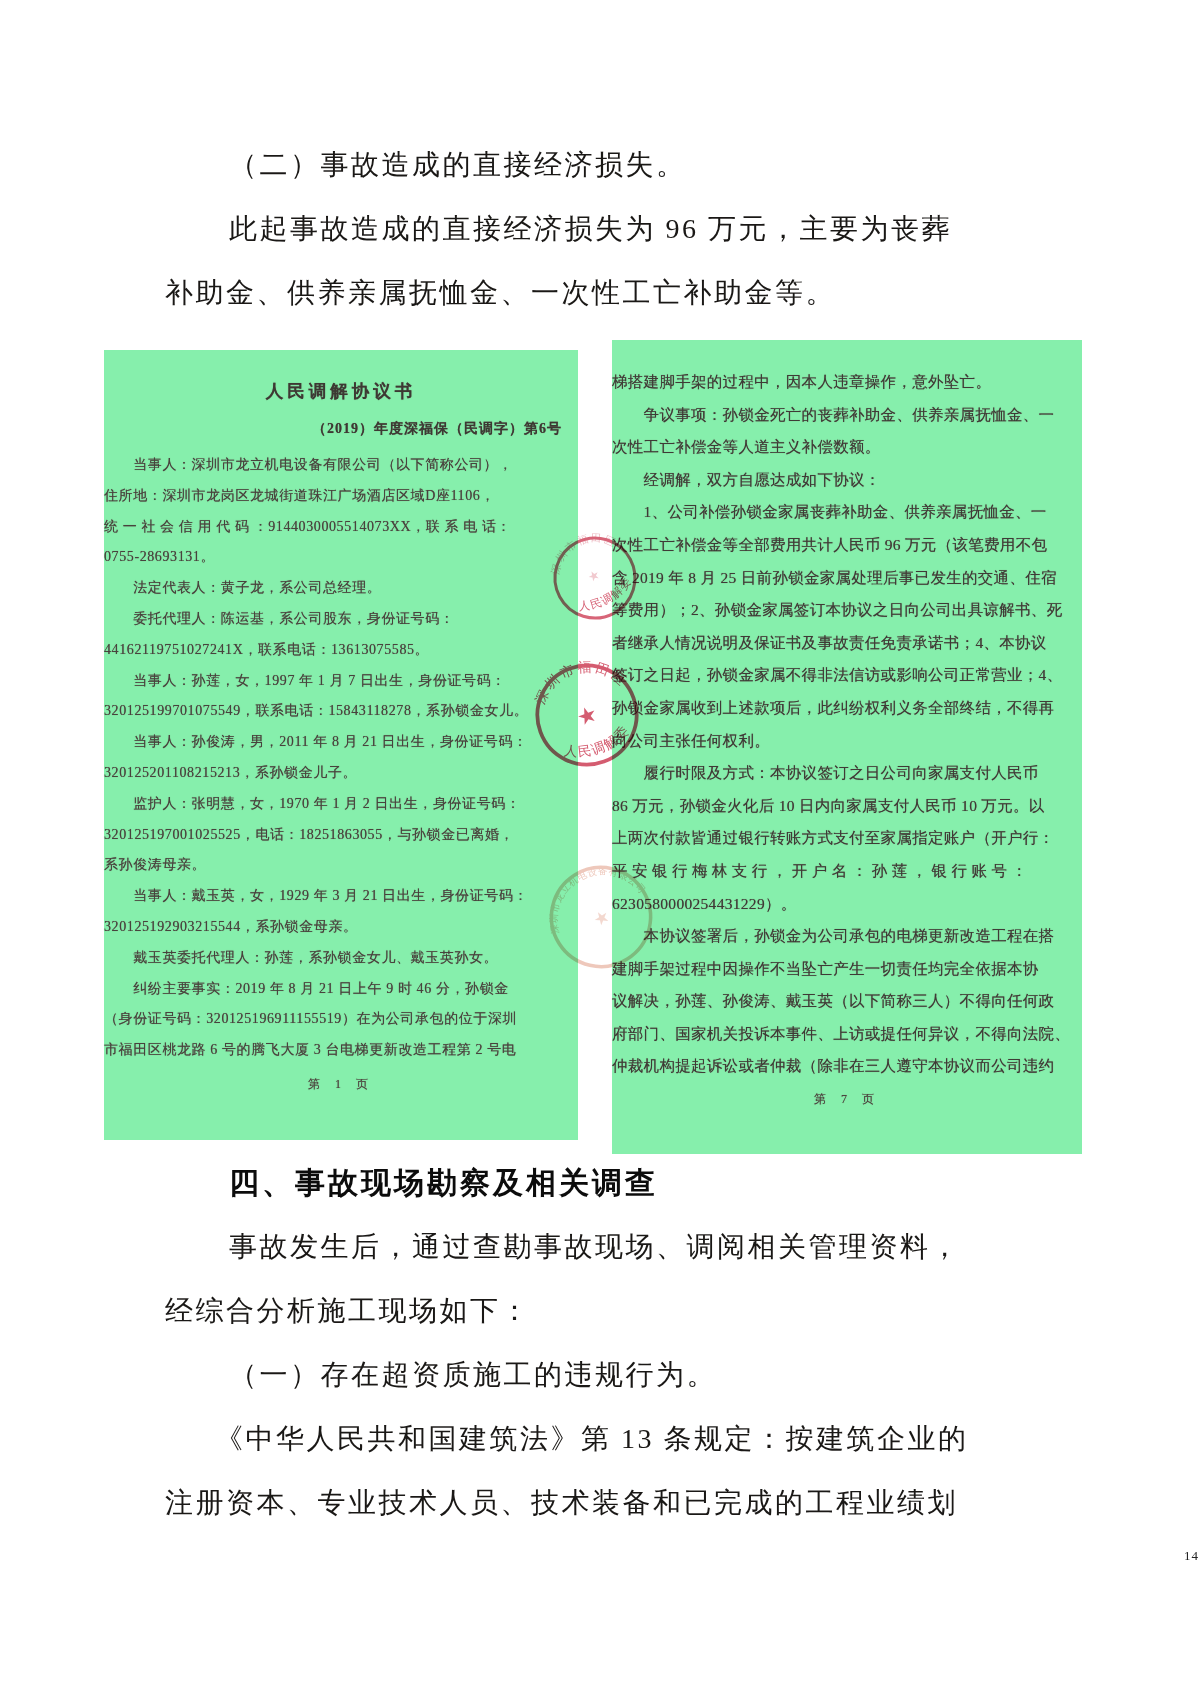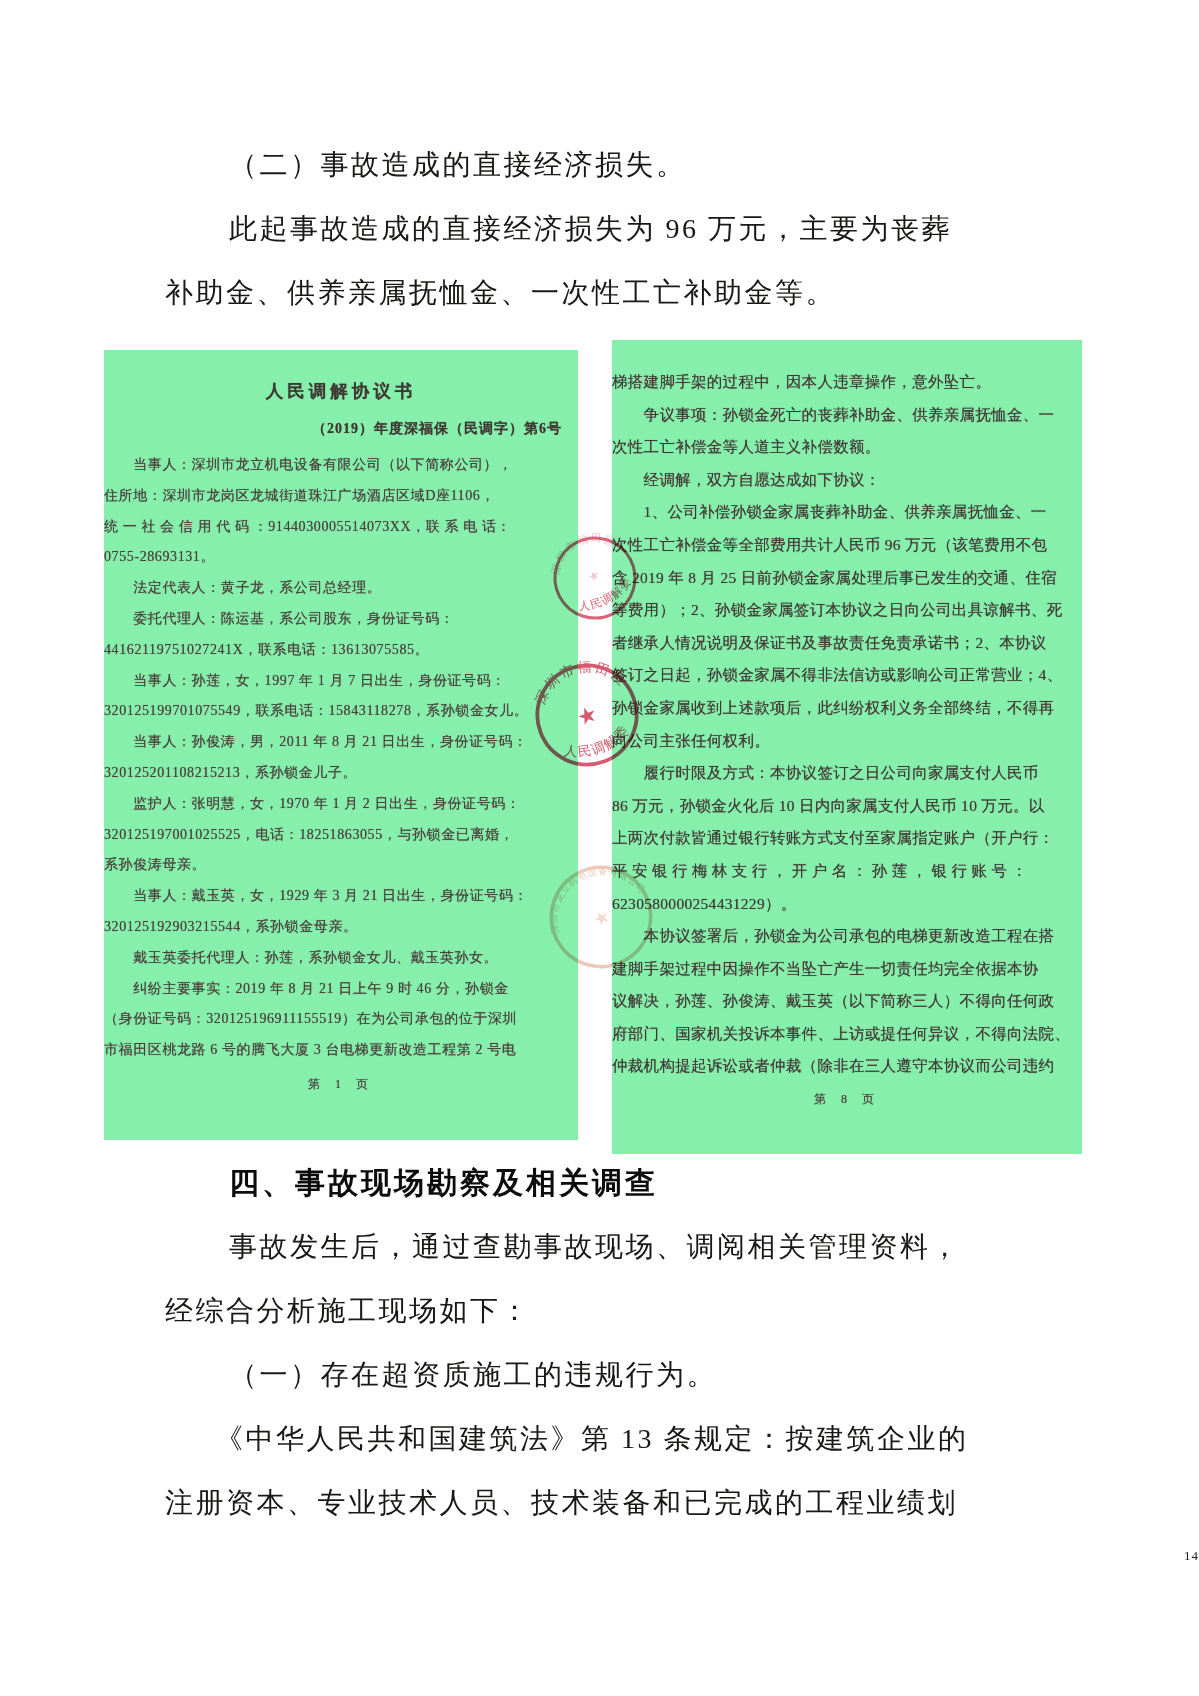--- a/index.html
+++ b/index.html
@@ -95,36 +95,36 @@
   <div>
 
   <div class="s2line">梯搭建脚手架的过程中，因本人违章操作，意外坠亡。</div>
       <div class="s2line">　　争议事项：孙锁金死亡的丧葬补助金、供养亲属抚恤金、一</div>
       <div class="s2line">次性工亡补偿金等人道主义补偿数额。</div>
       <div class="s2line">　　经调解，双方自愿达成如下协议：</div>
       <div class="s2line">　　1、公司补偿孙锁金家属丧葬补助金、供养亲属抚恤金、一</div>
       <div class="s2line">次性工亡补偿金等全部费用共计人民币 96 万元（该笔费用不包</div>
       <div class="s2line">含 2019 年 8 月 25 日前孙锁金家属处理后事已发生的交通、住宿</div>
       <div class="s2line">等费用）；2、孙锁金家属签订本协议之日向公司出具谅解书、死</div>
-      <div class="s2line">者继承人情况说明及保证书及事故责任免责承诺书；2、本协议</div>
+      <div class="s2line">者继承人情况说明及保证书及事故责任免责承诺书；4、本协议</div>
       <div class="s2line">签订之日起，孙锁金家属不得非法信访或影响公司正常营业；4、</div>
       <div class="s2line">孙锁金家属收到上述款项后，此纠纷权利义务全部终结，不得再</div>
       <div class="s2line">向公司主张任何权利。</div>
       <div class="s2line">　　履行时限及方式：本协议签订之日公司向家属支付人民币</div>
       <div class="s2line">86 万元，孙锁金火化后 10 日内向家属支付人民币 10 万元。以</div>
       <div class="s2line">上两次付款皆通过银行转账方式支付至家属指定账户（开户行：</div>
       <div class="s2line">平 安 银 行 梅 林 支 行 ， 开 户 名 ： 孙 莲 ， 银 行 账 号 ：</div>
       <div class="s2line">6230580000254431229）。</div>
       <div class="s2line">　　本协议签署后，孙锁金为公司承包的电梯更新改造工程在搭</div>
       <div class="s2line">建脚手架过程中因操作不当坠亡产生一切责任均完全依据本协</div>
       <div class="s2line">议解决，孙莲、孙俊涛、戴玉英（以下简称三人）不得向任何政</div>
       <div class="s2line">府部门、国家机关投诉本事件、上访或提任何异议，不得向法院、</div>
       <div class="s2line">仲裁机构提起诉讼或者仲裁（除非在三人遵守本协议而公司违约</div>
     </div>
-  <div class="scan-footer">第 8 页</div>
+  <div class="scan-footer">第 7 页</div>
 </div>
 
 <svg id="stampA" class="stamp" width="100" height="100" viewBox="0 0 100 100">
   <g transform="rotate(-28 50 50)" fill="none">
     <circle cx="50" cy="50" r="40" stroke-width="3" stroke="#d04a60"></circle>
     <path id="aTop" d="M 15,58 A 36,36 0 1,1 85,58" fill="none"></path>
     <text class="seal-text" font-size="10.5" letter-spacing="2" opacity="0.45" fill="#d04a60">
       <textPath href="#aTop" startOffset="22%">深圳市福田区</textPath>
     </text>
     <text x="50" y="52" text-anchor="middle" font-size="13" opacity="0.35" fill="#d04a60">★</text>

